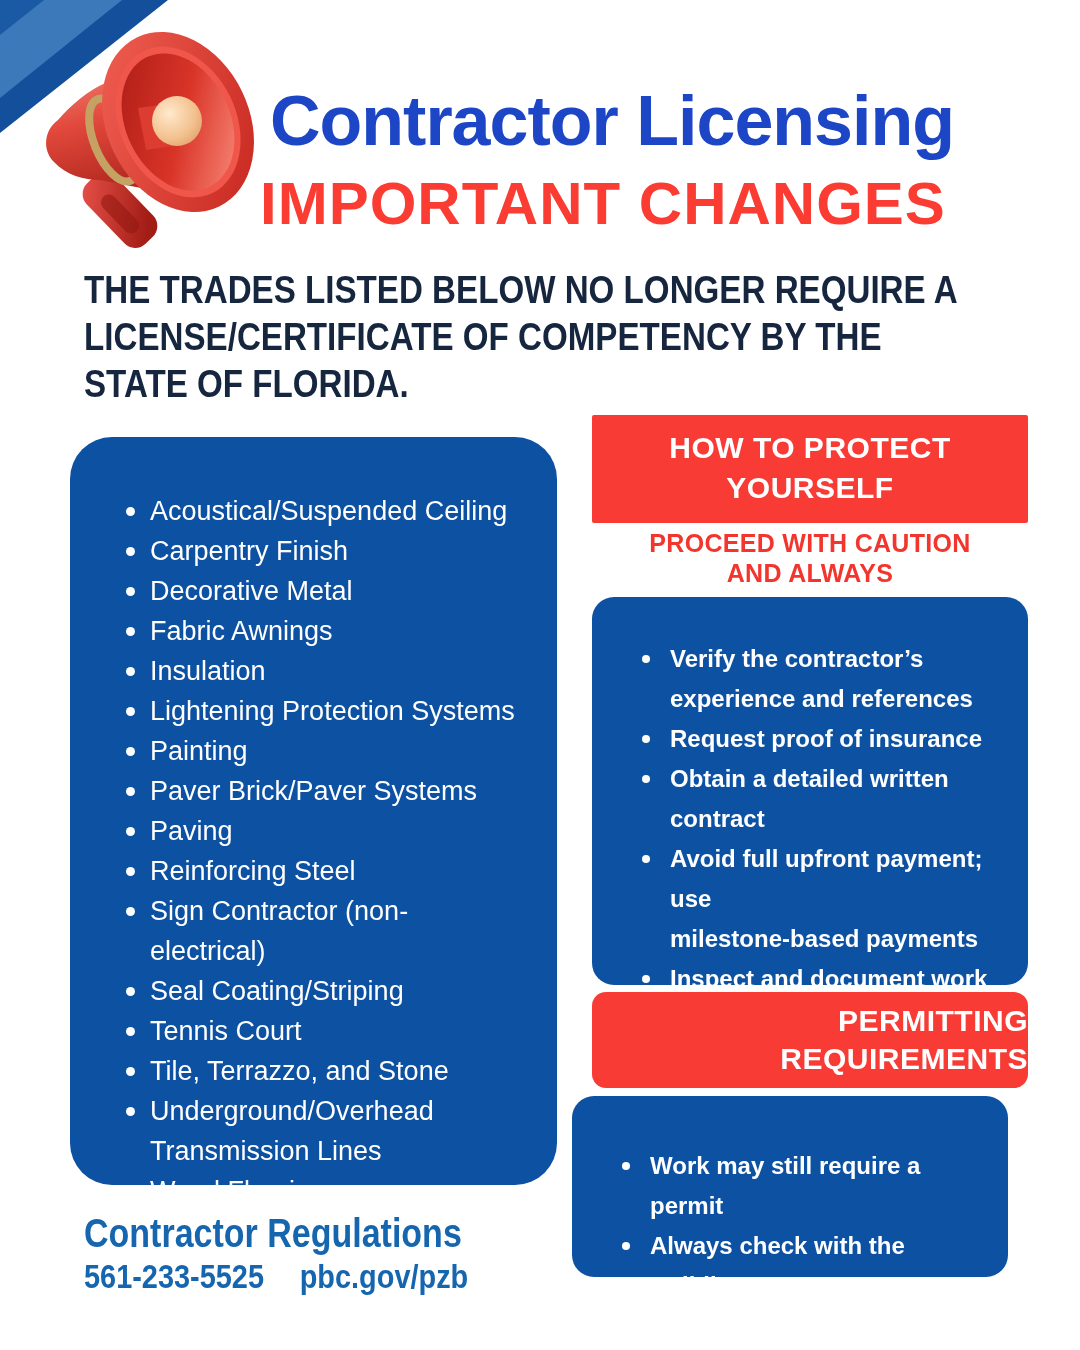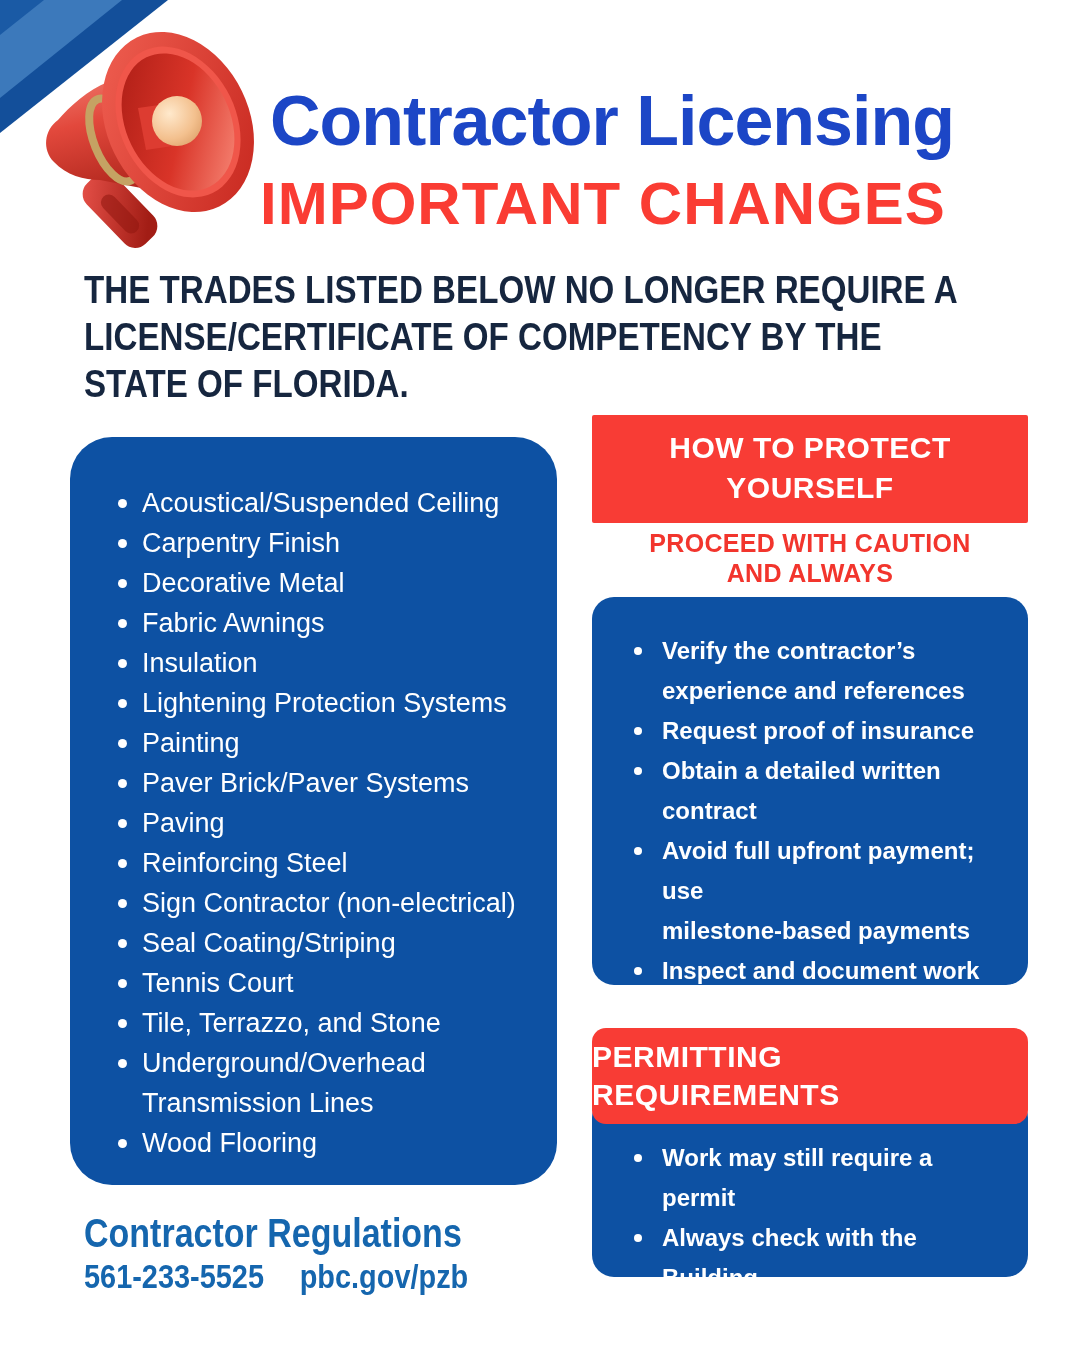--- a/index.html
+++ b/index.html
@@ -25,21 +25,21 @@
   }
   .intro {
     position:absolute; left:84px; top:266px;
     font-size:39px; font-weight:bold; color:#16263f;
     line-height:47px; white-space:nowrap;
     transform:scaleX(0.85); transform-origin:0 0;
   }
   .intro .ln { display:block; }
 
   
-  ul { list-style:none; margin:8px; padding:0; }
+  ul { list-style:none; margin:16px; padding:0; }
   .ln { display:block; }
 
   .trades-box {
     position:absolute; left:70px; top:437px; width:487px; height:748px;
     background:#0d51a3; border-radius:42px; box-sizing:border-box;
     padding:38px 18px 0 14px;
   }
   .trades-box li {
     position:relative; padding-left:50px;
     font-size:27px; line-height:40px; color:#ffffff; font-weight:400;
@@ -68,28 +68,28 @@
   .protect-box li, .permit-box li {
     position:relative; padding-left:44px;
     font-size:24px; line-height:40px; color:#ffffff; font-weight:bold;
   }
   .protect-box li::before, .permit-box li::before {
     content:""; position:absolute; left:16px; top:16px;
     width:8px; height:8px; border-radius:50%; background:#ffffff;
   }
 
   .permit-header {
-    position:absolute; left:592px; top:1028px; width:436px; height:96px;
+    position:absolute; left:592px; top:992px; width:436px; height:96px;
     background:#f83c35; border-radius:14px; box-sizing:border-box;
-    color:#ffffff; text-align:left; font-weight:bold;
+    color:#ffffff; text-align:right; font-weight:bold;
     font-size:30px; line-height:38px; padding-top:10px; letter-spacing:0.5px;
     z-index:2;
   }
   .permit-box {
-    position:absolute; left:592px; top:1096px; width:436px; height:181px;
+    position:absolute; left:572px; top:1096px; width:436px; height:181px;
     background:#0d51a3; border-radius:22px; box-sizing:border-box;
     padding:34px 14px 0 18px; z-index:1;
   }
 
   
   .footer-title {
     position:absolute; left:84px; top:1211px;
     font-size:40px; font-weight:bold; color:#1566ae;
     white-space:nowrap; transform:scaleX(0.85); transform-origin:0 0;
   }

